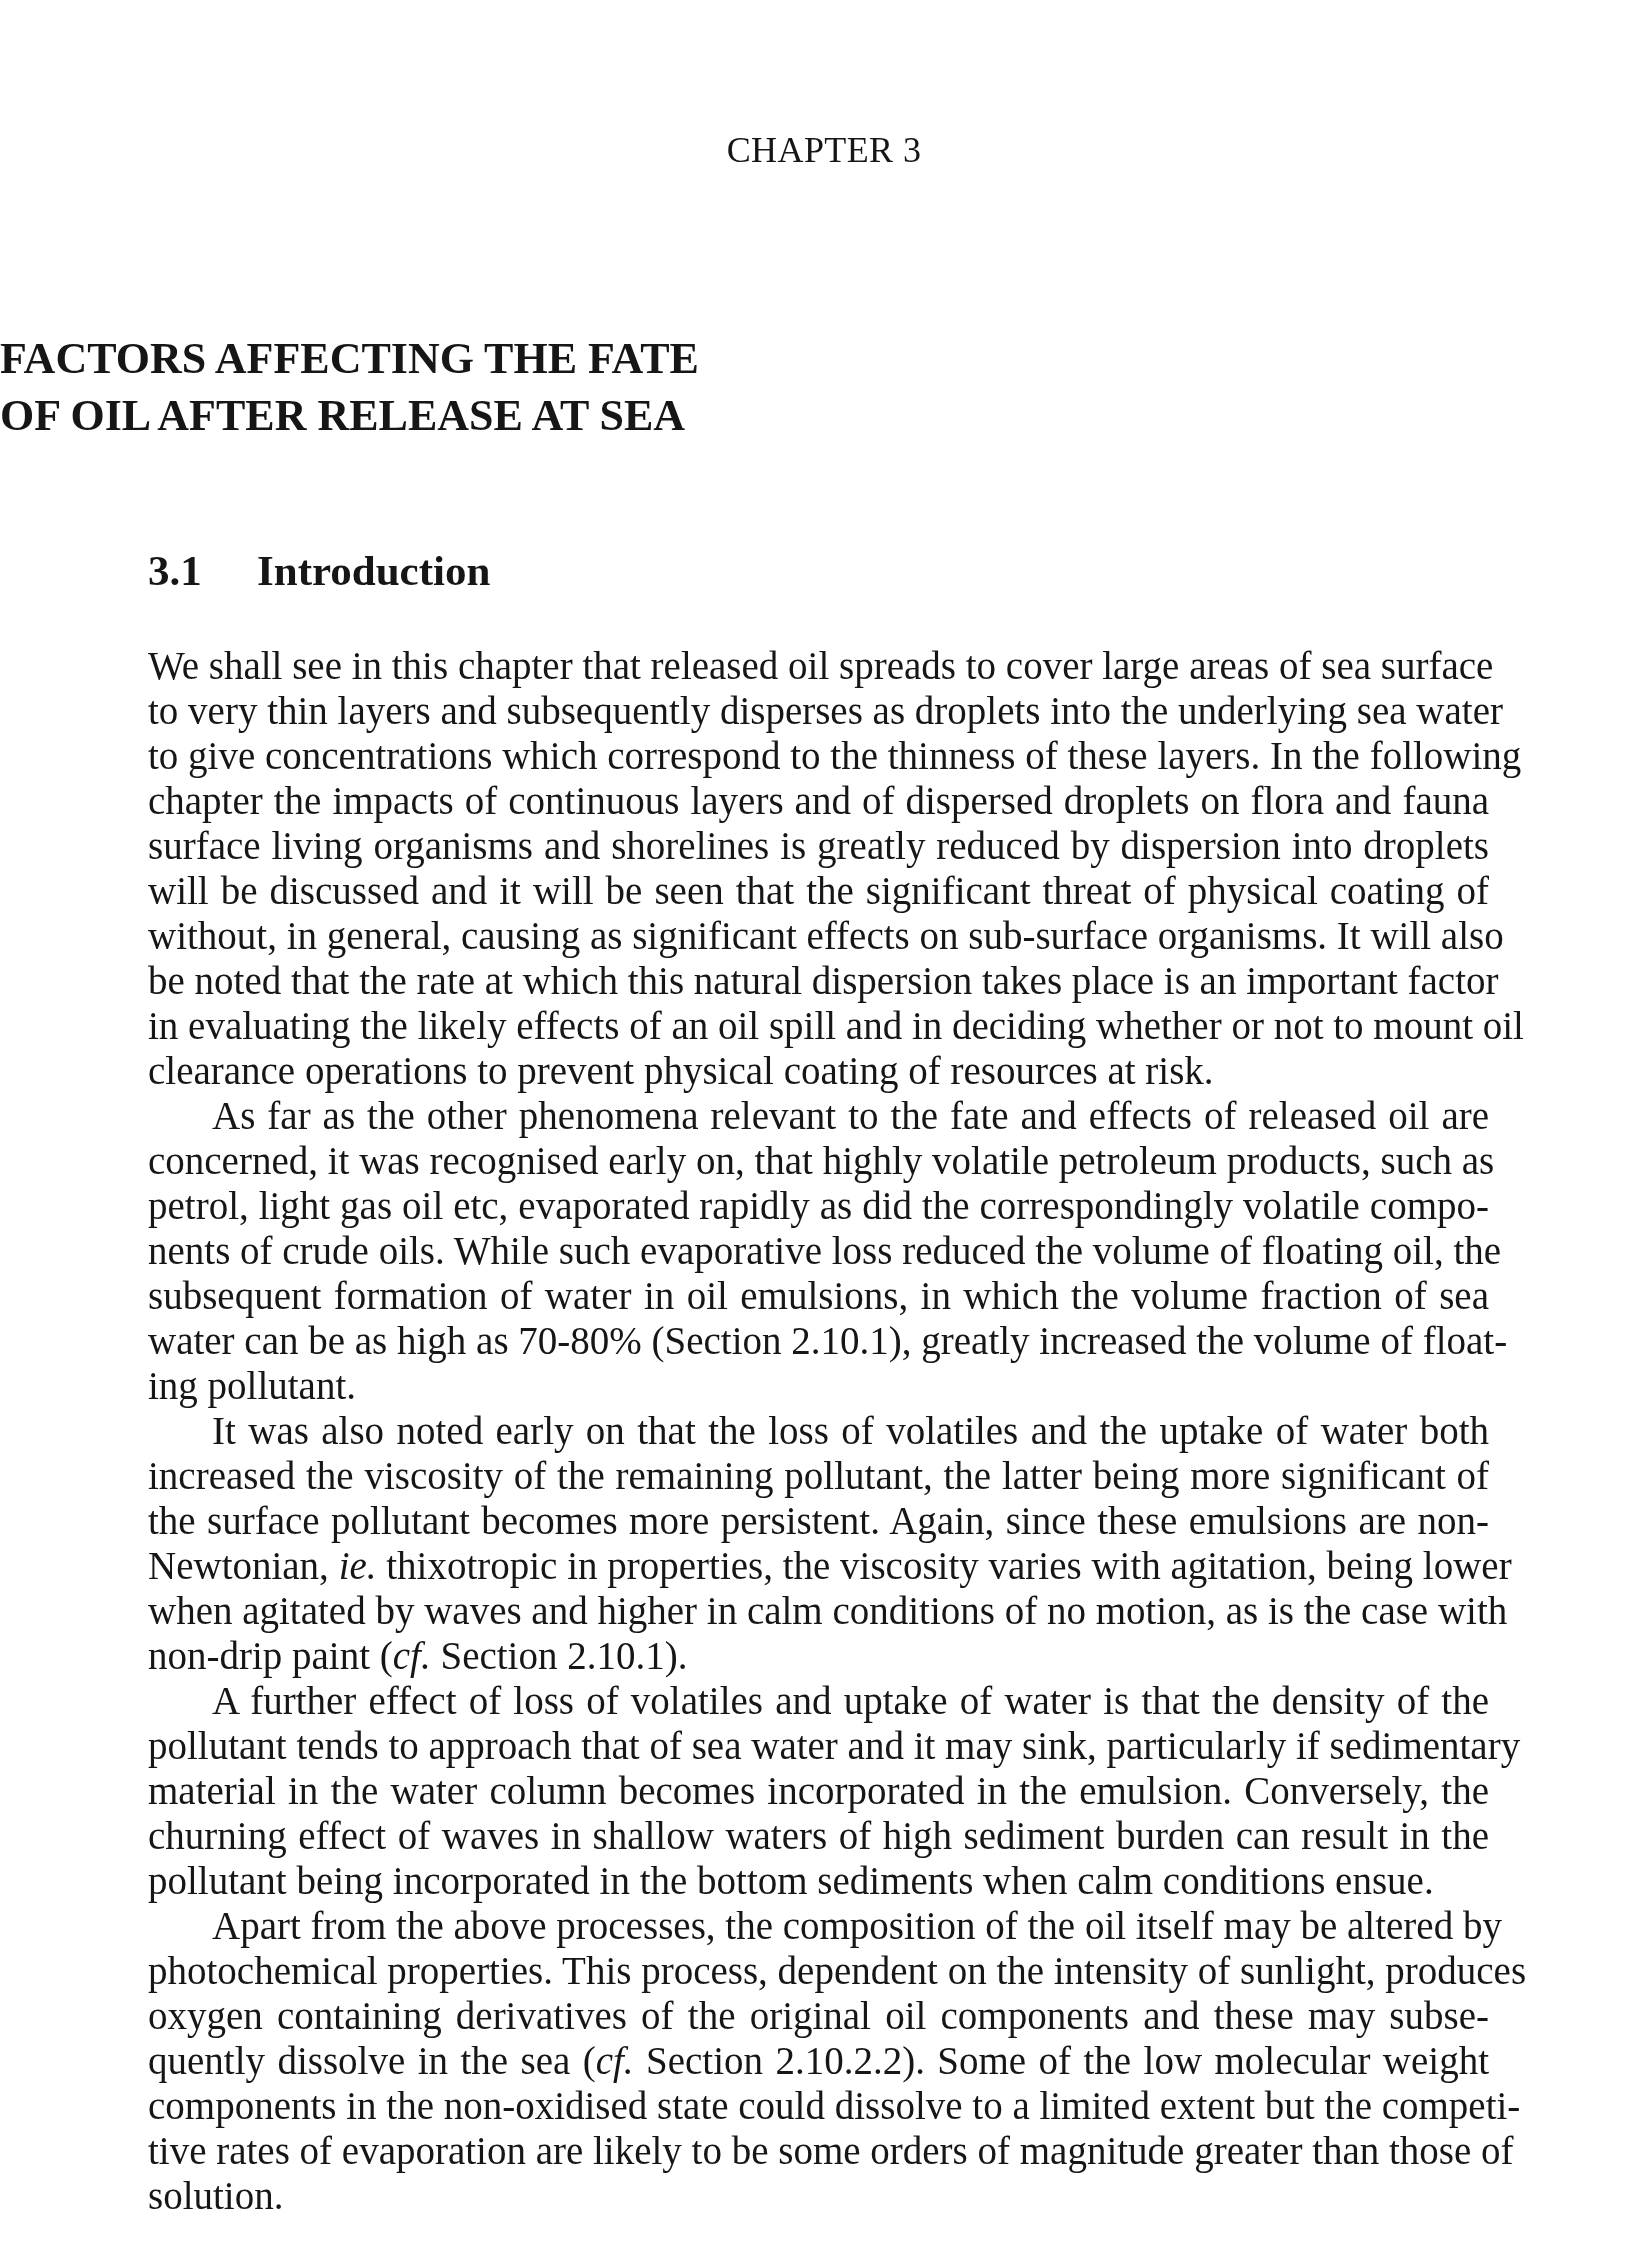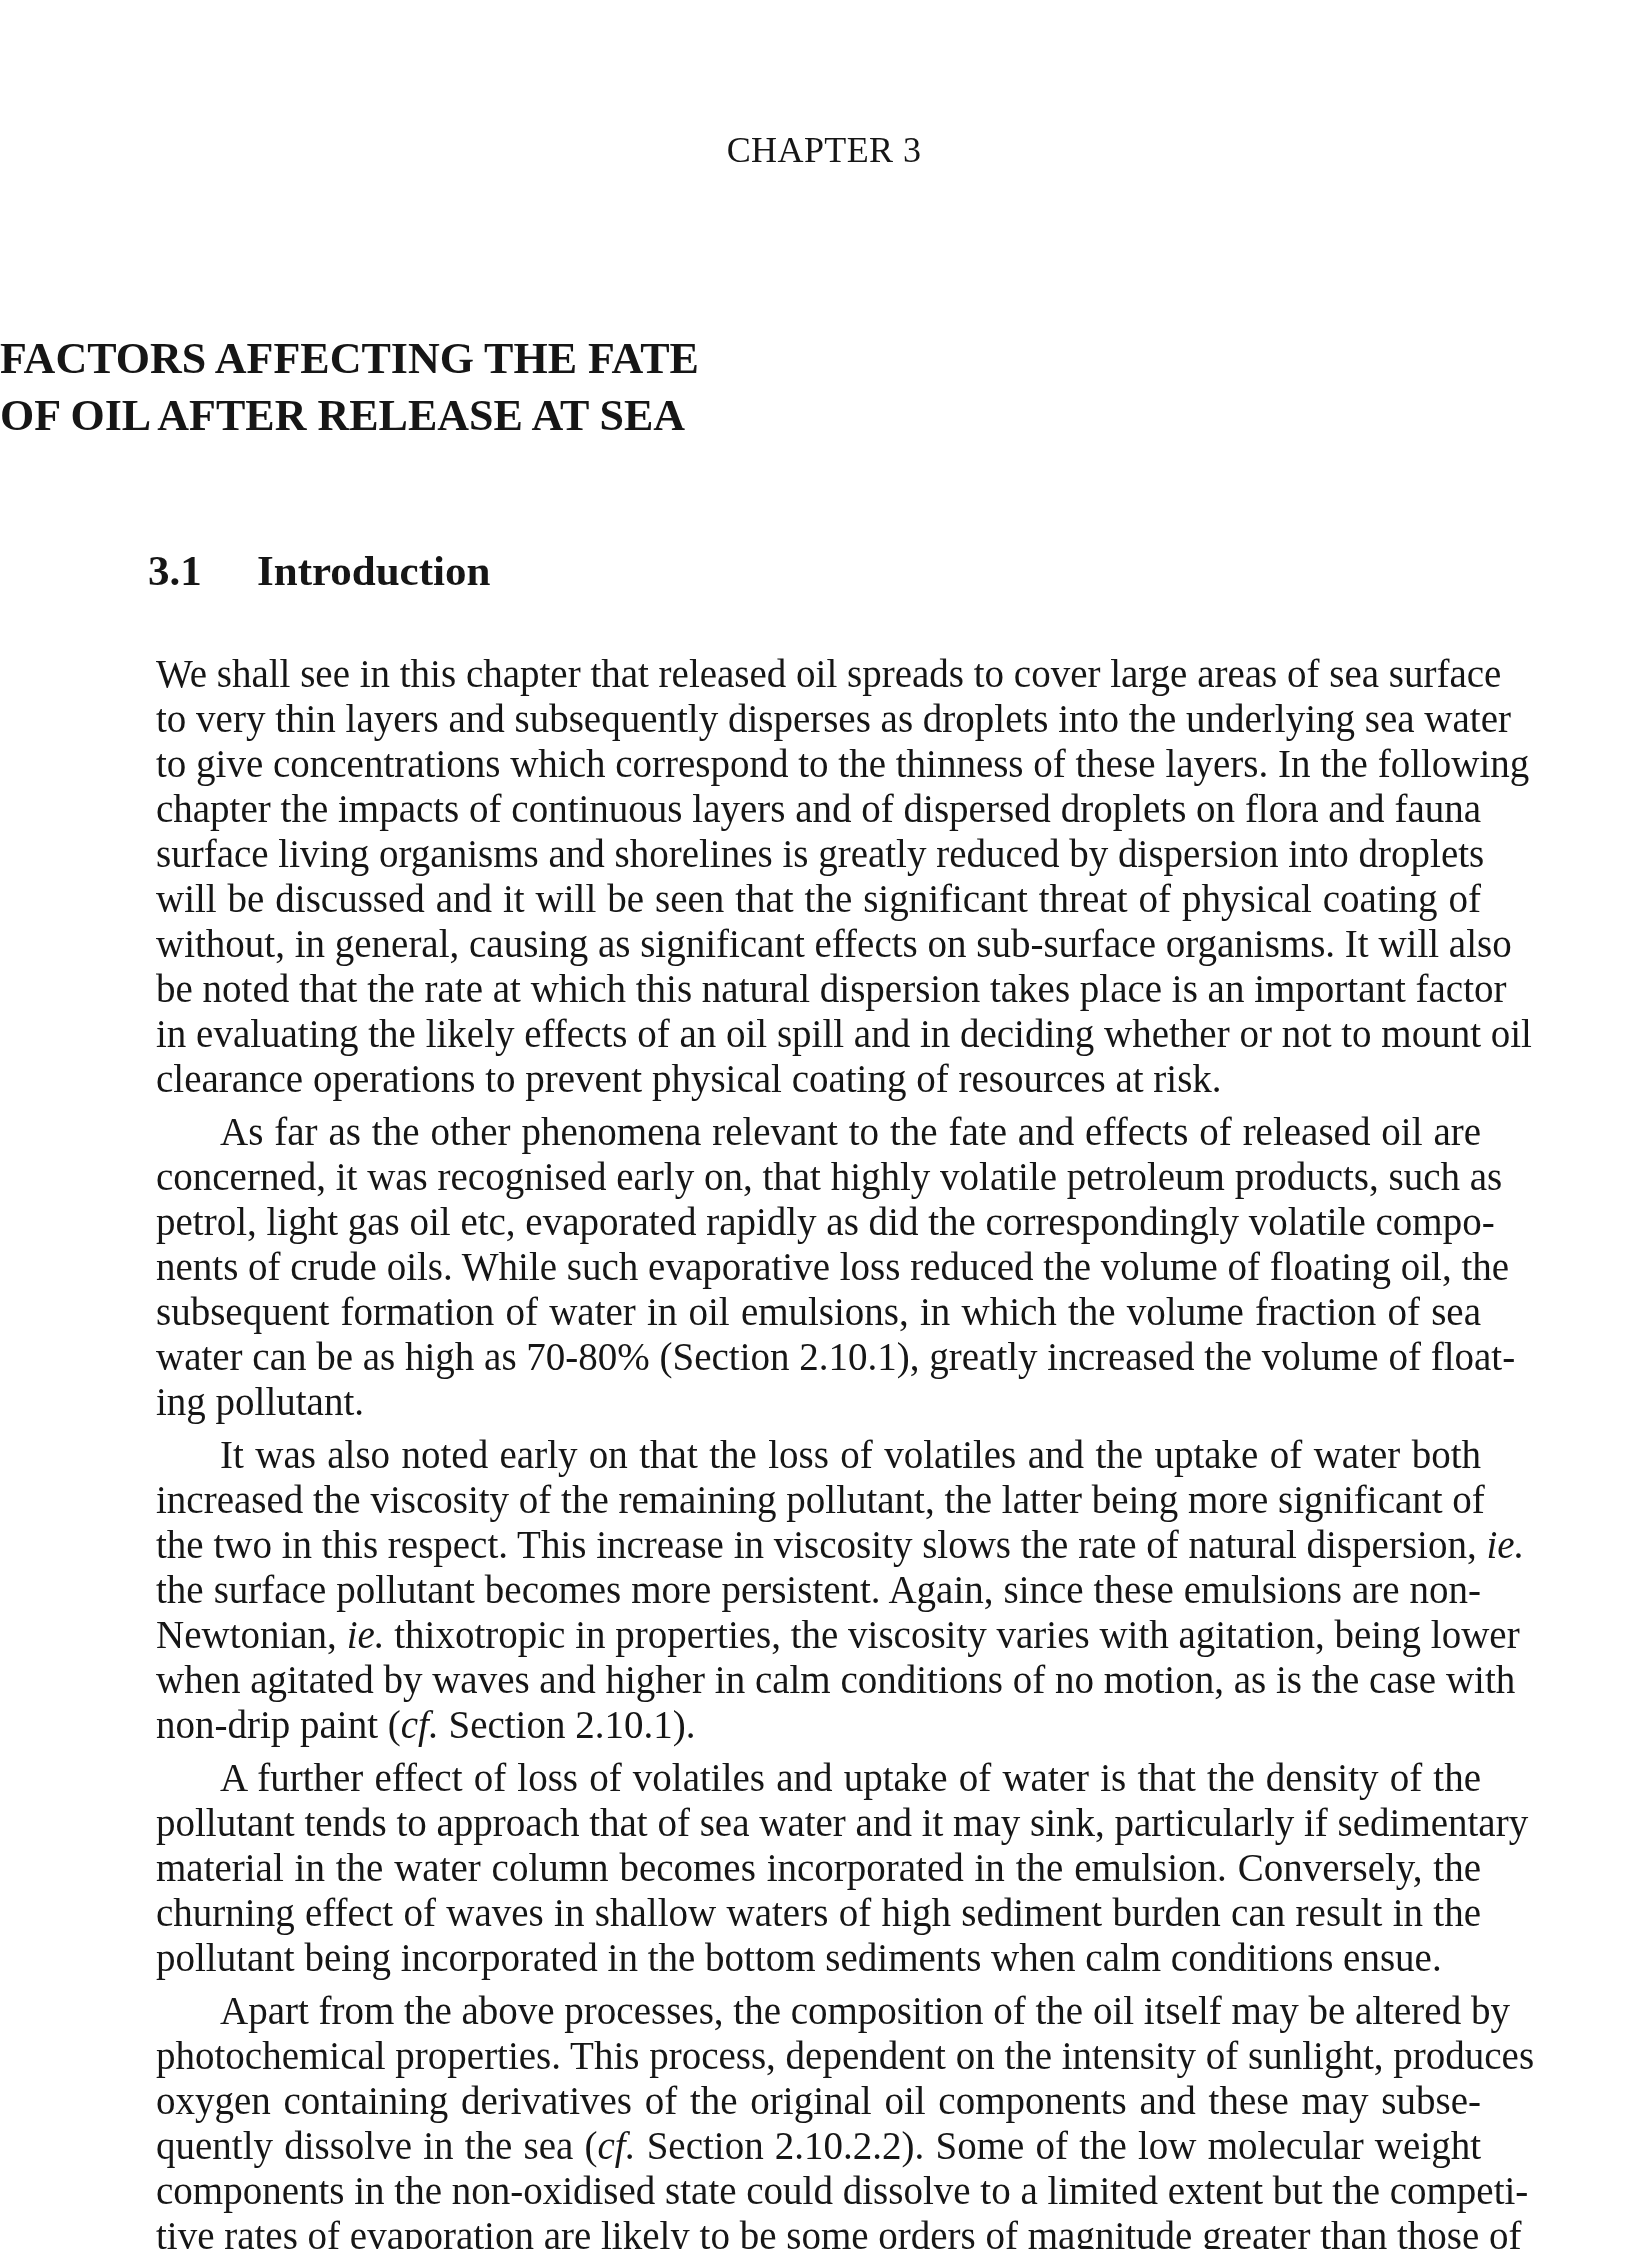--- a/index.html
+++ b/index.html
@@ -54,21 +54,21 @@
     width: 109px;
   }
   .body-text {
     position: absolute;
     left: 148px;
     top: 643px;
     width: 1341px;
     font-size: 39px;
     line-height: 45px;
   }
-  .paragraph { margin: 8px; }
+  .paragraph { margin: 0; }
   .line {
     display: block;
     white-space: nowrap;
     text-align: justify;
     text-align-last: justify;
     height: 45px;
     overflow: visible;
   }
   .line.last {
     text-align: center;
@@ -121,21 +121,20 @@
         <span class="line">concerned, it was recognised early on, that highly volatile petroleum products, such as</span>
         <span class="line">petrol, light gas oil etc, evaporated rapidly as did the correspondingly volatile compo-</span>
         <span class="line">nents of crude oils. While such evaporative loss reduced the volume of floating oil, the</span>
         <span class="line">subsequent formation of water in oil emulsions, in which the volume fraction of sea</span>
         <span class="line">water can be as high as 70-80% (Section 2.10.1), greatly increased the volume of float-</span>
         <span class="line last">ing pollutant.</span>
       </div>
       <div class="paragraph indented">
         <span class="line first">It was also noted early on that the loss of volatiles and the uptake of water both</span>
         <span class="line">increased the viscosity of the remaining pollutant, the latter being more significant of</span>
-        <span class="line">the two in this respect. This increase in viscosity slows the rate of natural dispersion, <i>ie.</i></span>
         <span class="line">the surface pollutant becomes more persistent. Again, since these emulsions are non-</span>
         <span class="line">Newtonian, <i>ie.</i> thixotropic in properties, the viscosity varies with agitation, being lower</span>
         <span class="line">when agitated by waves and higher in calm conditions of no motion, as is the case with</span>
         <span class="line last">non-drip paint (<i>cf.</i> Section 2.10.1).</span>
       </div>
       <div class="paragraph indented">
         <span class="line first">A further effect of loss of volatiles and uptake of water is that the density of the</span>
         <span class="line">pollutant tends to approach that of sea water and it may sink, particularly if sedimentary</span>
         <span class="line">material in the water column becomes incorporated in the emulsion. Conversely, the</span>
         <span class="line">churning effect of waves in shallow waters of high sediment burden can result in the</span>

